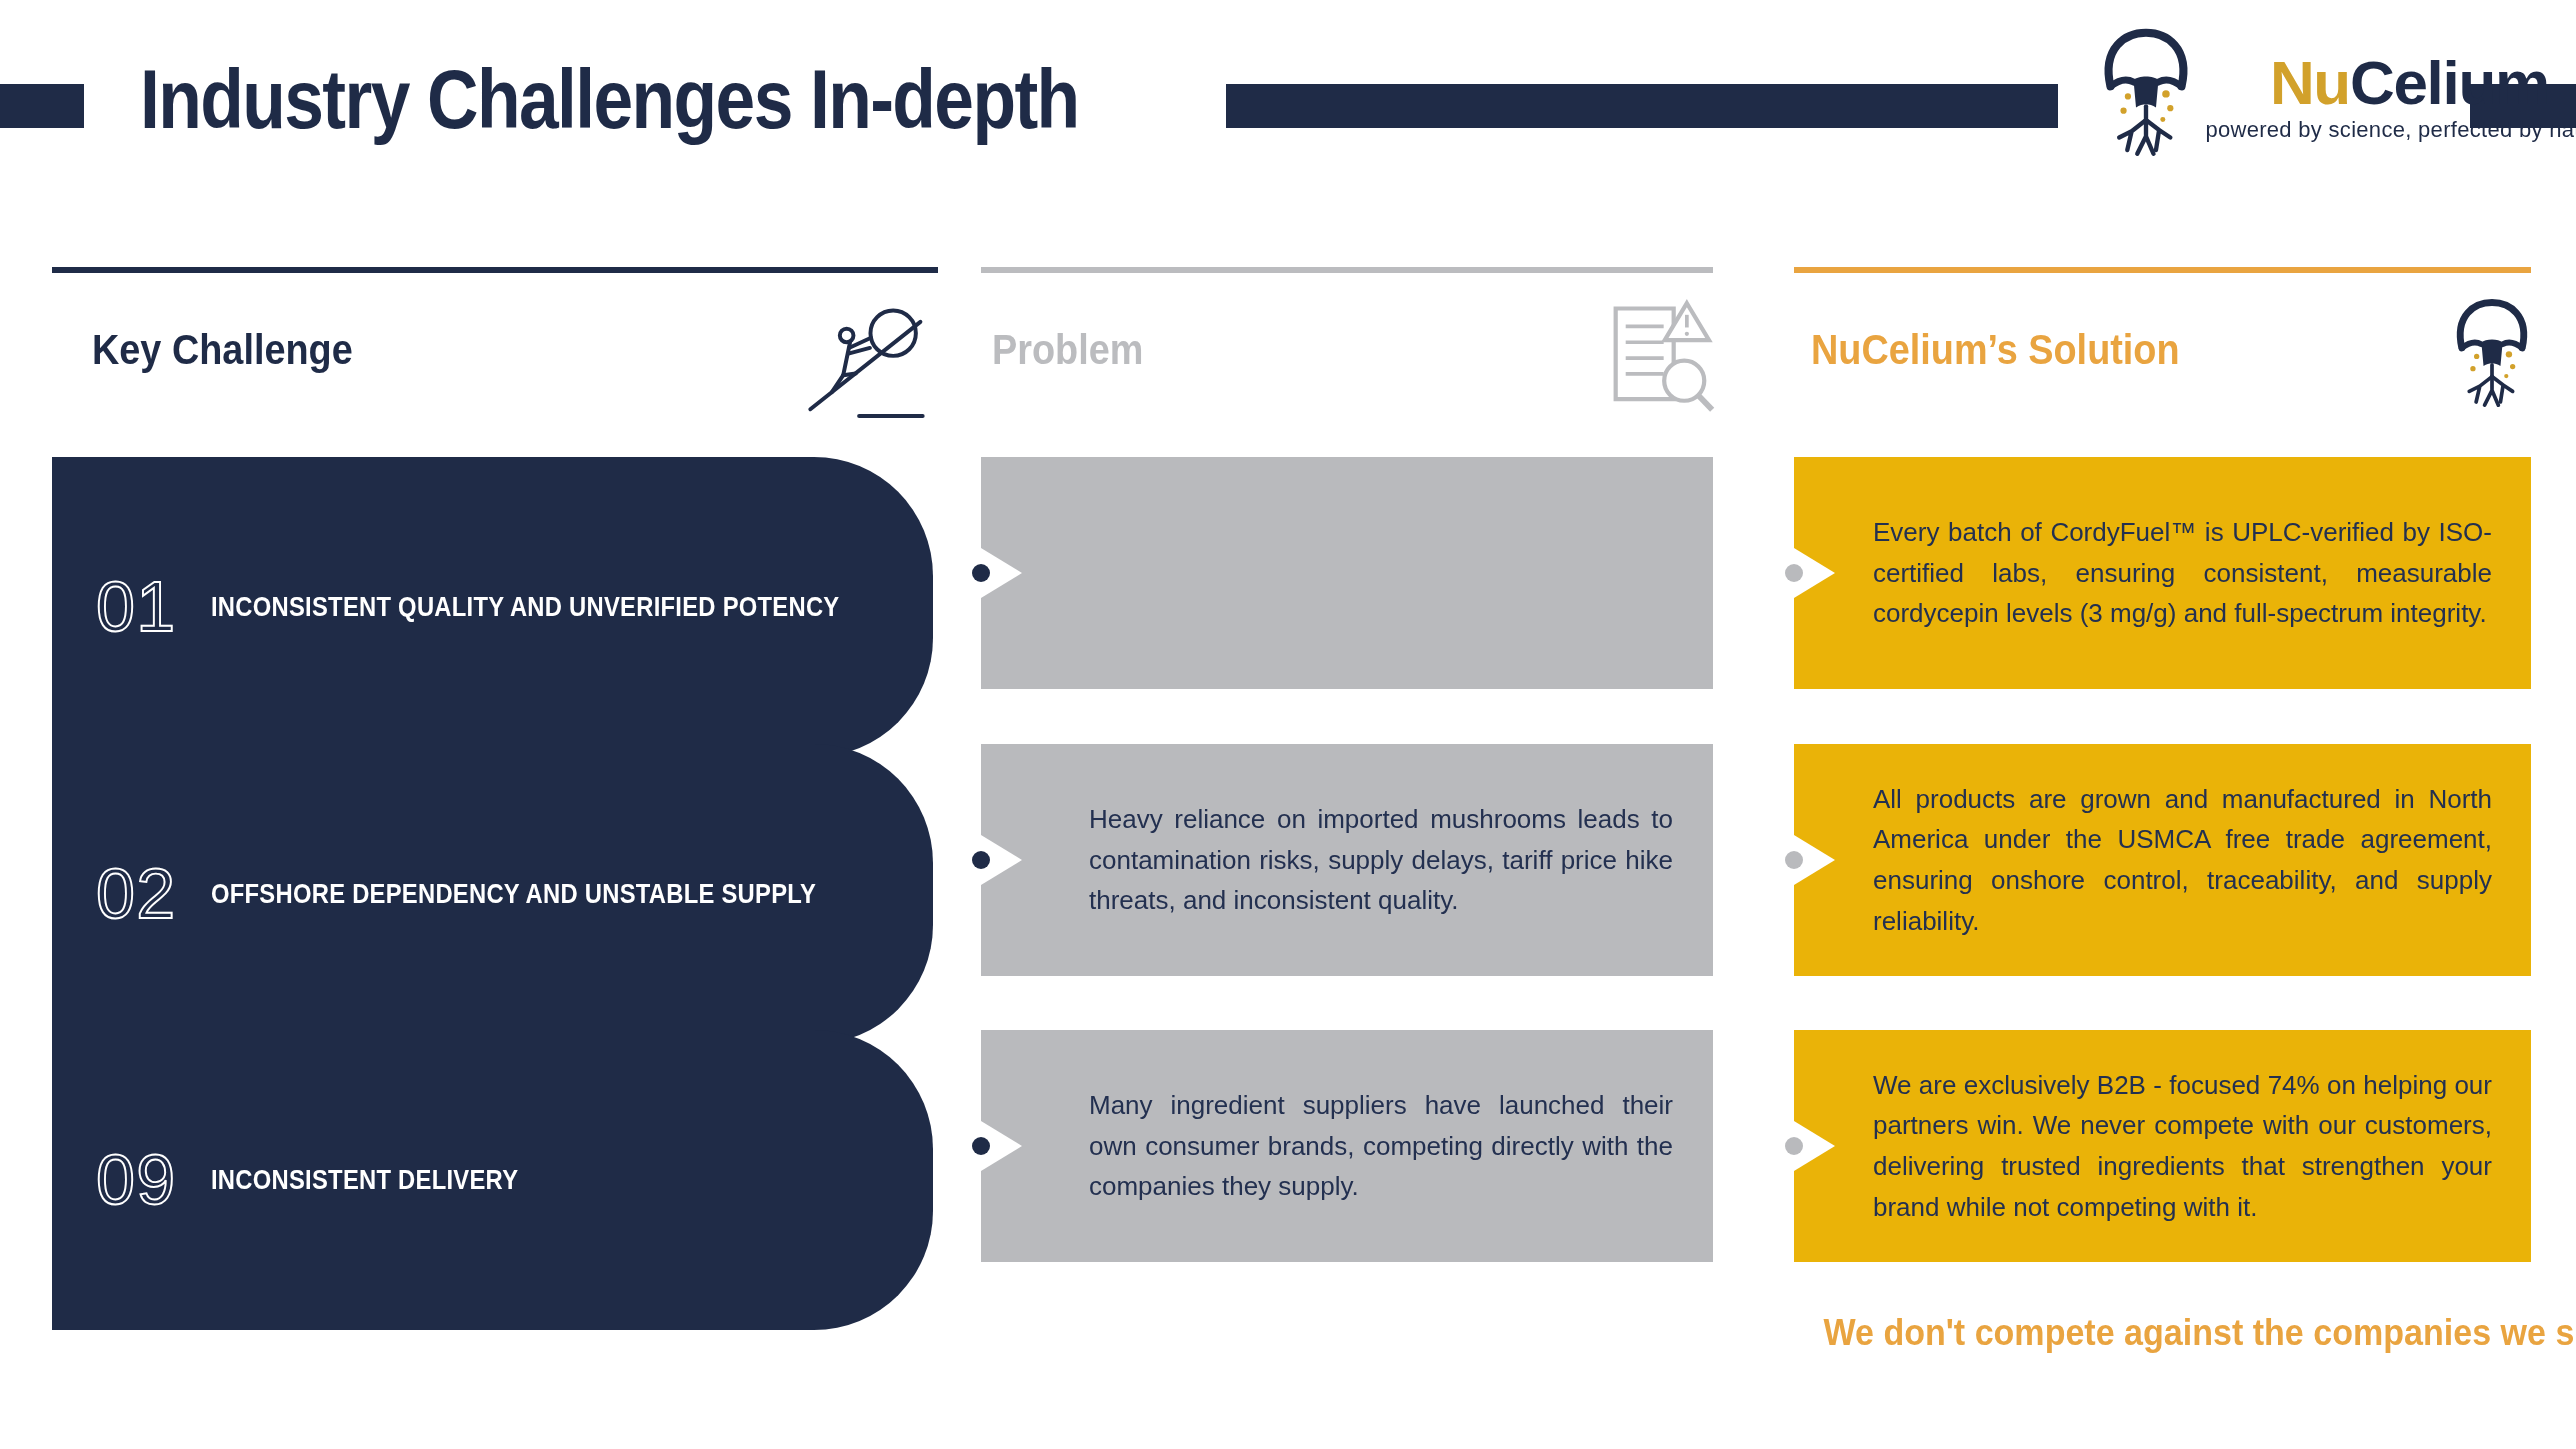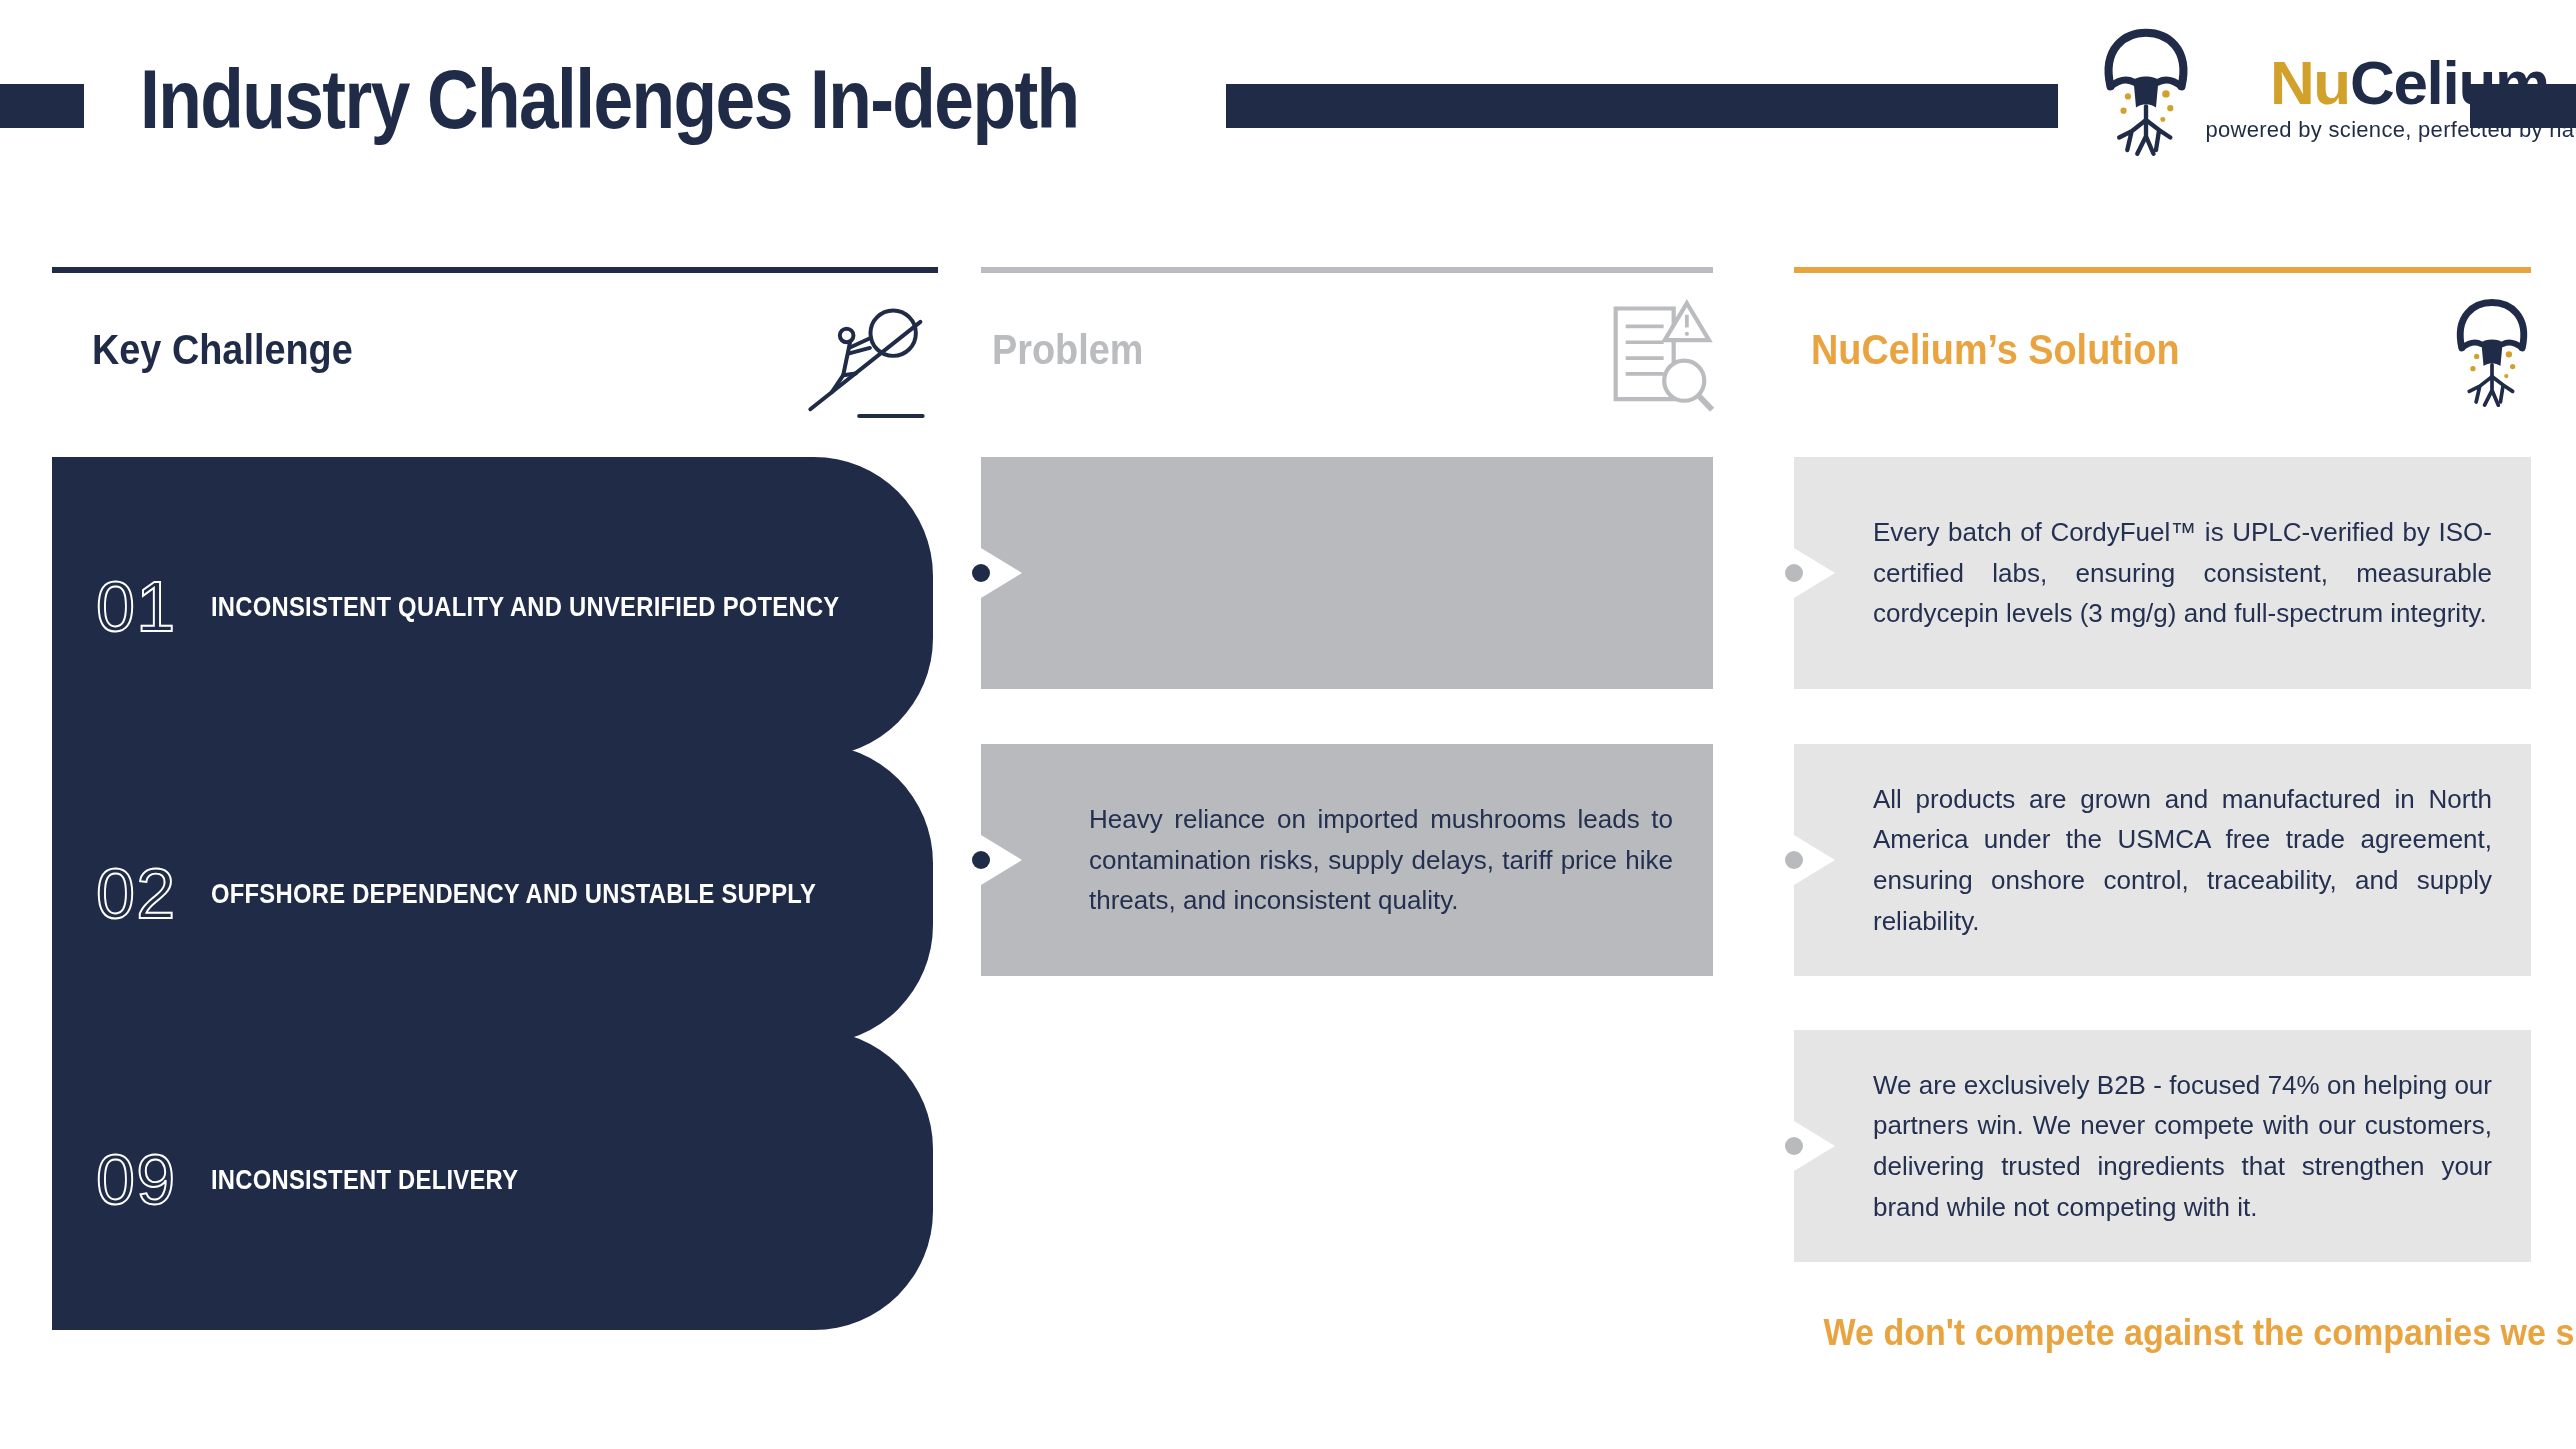--- a/index.html
+++ b/index.html
@@ -51,21 +51,21 @@
           border-radius:0 119px 119px 0; display:flex; align-items:center; padding-left:44px; }
   .pill-num { font-size:70px; font-weight:400; letter-spacing:1.3px; width:90px; flex:none;
               color:transparent; -webkit-text-stroke:1.9px #ffffff; }
   @supports not ((-webkit-text-stroke:1px #fff)) { .pill-num { color:#ffffff; } }
   .pill-label { font-size:28px; font-weight:700; color:#ffffff; letter-spacing:0.3px;
                 margin-left:24.5px; white-space:nowrap;
                 transform:scaleX(0.85); transform-origin:left center; }
 
   .cbox { position:absolute; height:232px; display:flex; align-items:center; }
   .cbox.gray   { left:981px; width:732px; background:#B9BABD; padding:0 40px 0 108px; }
-  .cbox.orange { left:1794px; width:737px; background:#e5e5e5; padding:0 39px 0 79px; }
+  .cbox.orange { left:1794px; width:737px; background:#eab308; padding:0 39px 0 79px; }
   .cbox p { font-size:26px; line-height:1.56; color:#233050; text-align:justify; hyphens:none; }
 
   .notch { position:absolute; left:0; top:50%; transform:translateY(-50%); width:0; height:0;
            border-top:25px solid transparent; border-bottom:25px solid transparent;
            border-left:41px solid #ffffff; }
   .dot { position:absolute; left:-9px; top:50%; transform:translateY(-50%);
          width:18px; height:18px; border-radius:50%; }
   .cbox.gray   .dot { background:#1F2B47; }
   .cbox.orange .dot { background:#B9BABD; }
 
@@ -194,20 +194,25 @@
   <div class="cbox gray row1">
     <span class="notch"></span>
     <span class="dot"></span>
     <p>Heavy reliance on imported mushrooms leads to contamination risks, supply delays, tariff price hike threats, and inconsistent quality.</p>
   </div>
 
   <div class="pill row2">
     <span class="pill-num">09</span>
     <span class="pill-label">INCONSISTENT DELIVERY</span>
   </div>
+  <div class="cbox gray row2">
+    <span class="notch"></span>
+    <span class="dot"></span>
+    <p>Many ingredient suppliers have launched their own consumer brands, competing directly with the companies they supply.</p>
+  </div>
   <div class="cbox orange row2">
     <span class="notch"></span>
     <span class="dot"></span>
     <p>We are exclusively B2B - focused 74% on helping our partners win. We never compete with our customers, delivering trusted ingredients that strengthen your brand while not competing with it.</p>
   </div>
 
   <div class="footer-tagline">We don't compete against the companies we supply</div>
 
 </div>
 

